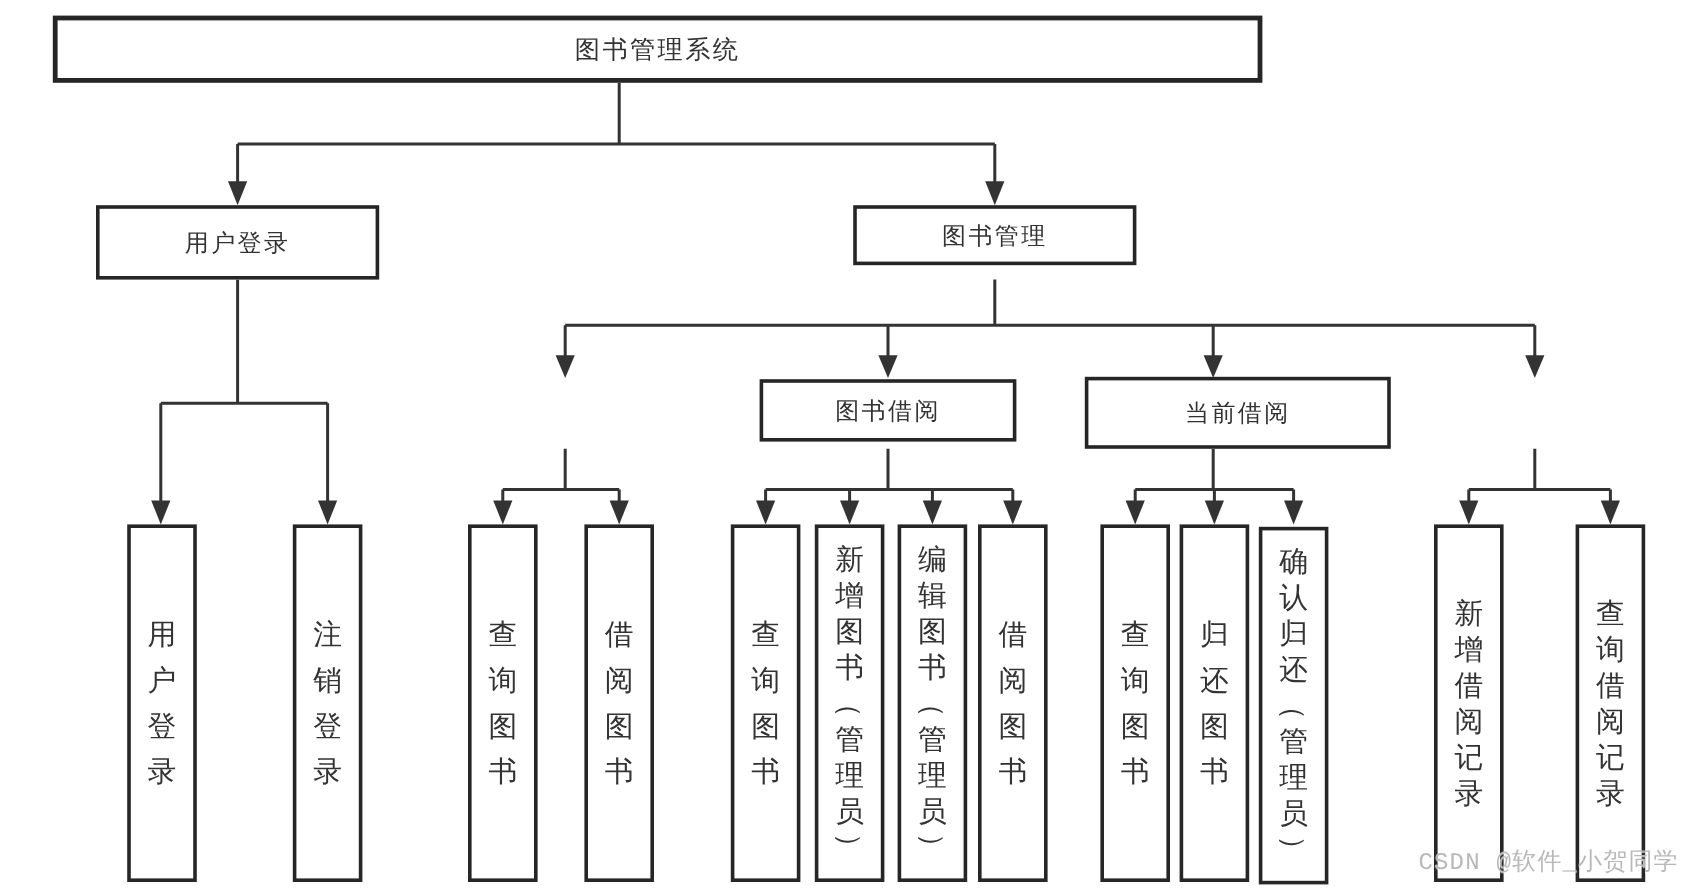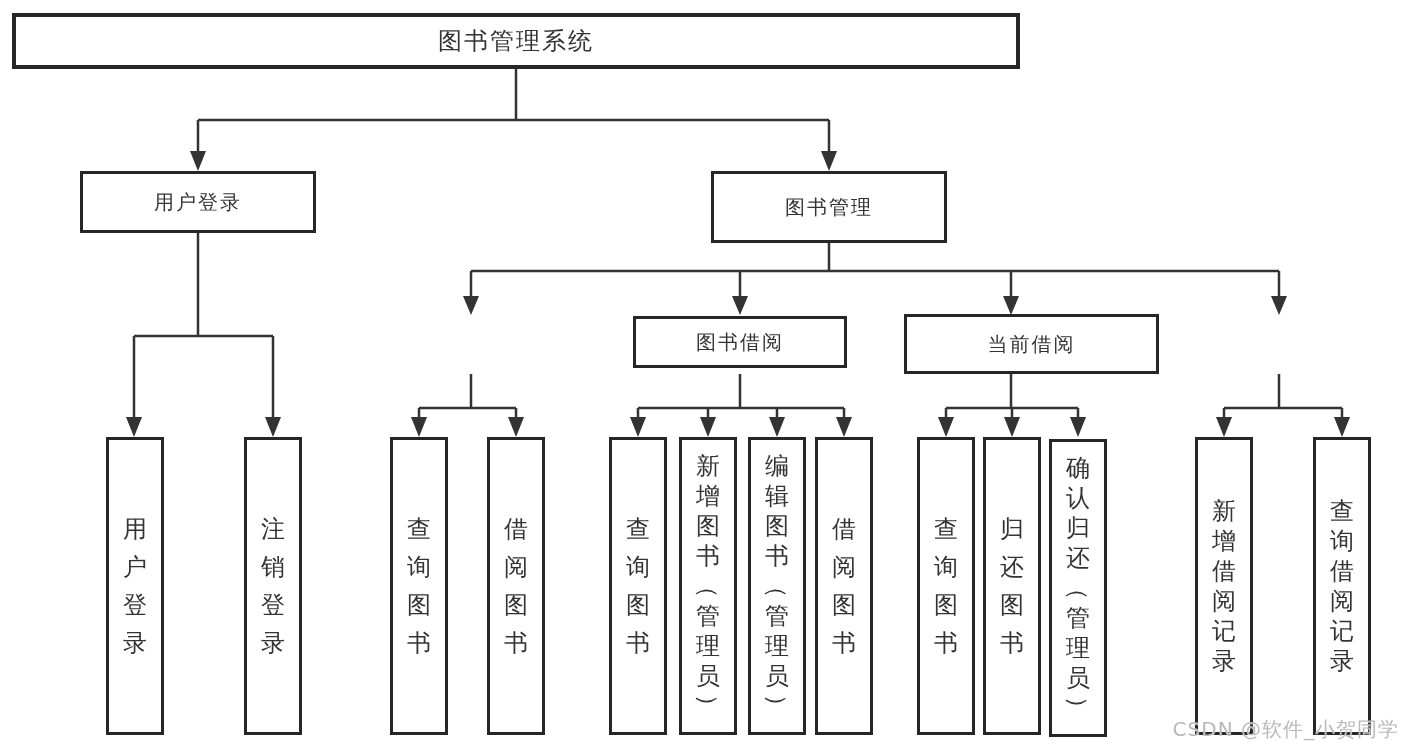--- a/index.html
+++ b/index.html
@@ -11,30 +11,31 @@
   }
   svg.connectors{position:absolute;left:0;top:0;width:1405px;height:747px;z-index:1;}
   .cline{fill:none;stroke:var(--line,#333333);stroke-width:2.5px;}
   .ahead{fill:var(--line,#333333);stroke:none;}
   .box{
     position:absolute;box-sizing:border-box;z-index:2;
     border:3px solid var(--border,#262626);background:#ffffff;
     display:flex;align-items:center;justify-content:center;
     color:var(--text,#333333);font-size:20px;letter-spacing:2px;
   }
-  .root{border-width:4px;font-size:24px;}
+  .root{border-width:4px;font-size:21px;margin-left:32px;}
   .vbox{flex-direction:column;font-size:24px;letter-spacing:0;}
   .gap-wide{gap:14px;}
   .gap-tight{gap:6px;}
   .vchar{display:block;line-height:1;}
   .rot{transform:rotate(90deg);}
   .watermark{
-    position:absolute;right:6px;bottom:4px;z-index:5;
+    position:absolute;right:6px;bottom:16px;z-index:5;
     font-size:20px;color:var(--wm,#b8b8b8);letter-spacing:1px;
     text-shadow:0 1px 1px rgba(255,255,255,0.85);
+    font-family:Liberation Mono, monospace;
   }
 </style>
 </head>
 <body>
 
 <div class="canvas">
 
   <svg class="connectors" viewBox="0 0 1405 747" xmlns="http://www.w3.org/2000/svg">
 
     <path class="cline" d="M516,69 V120 M198,120 H829 M198,120 V152 M829,120 V152"></path>
@@ -67,21 +68,21 @@
     <polygon class="ahead" points="1070,417 1086,417 1078,437"></polygon>
 
     <path class="cline" d="M1279,374 V408 M1224,408 H1342 M1224,408 V418 M1342,408 V418"></path>
     <polygon class="ahead" points="1216,417 1232,417 1224,437"></polygon>
     <polygon class="ahead" points="1334,417 1350,417 1342,437"></polygon>
   </svg>
 
   <div class="box root" style="left:12px;top:13px;width:1008px;height:56px">图书管理系统</div>
 
   <div class="box" style="left:80px;top:171px;width:236px;height:62px">用户登录</div>
-  <div class="box" style="left:711px;top:171px;width:236px;height:72px">图书管理</div>
+  <div class="box" style="left:711px;top:171px;width:236px;height:50px">图书管理</div>
 
   <div class="box" style="left:633px;top:316px;width:214px;height:52px">图书借阅</div>
   <div class="box" style="left:904px;top:314px;width:255px;height:60px">当前借阅</div>
 
   <div class="box vbox gap-wide" style="left:106px;top:437px;width:58px;height:298px">
       <span class="vchar">用</span>
       <span class="vchar">户</span>
       <span class="vchar">登</span>
       <span class="vchar">录</span>
     </div>

